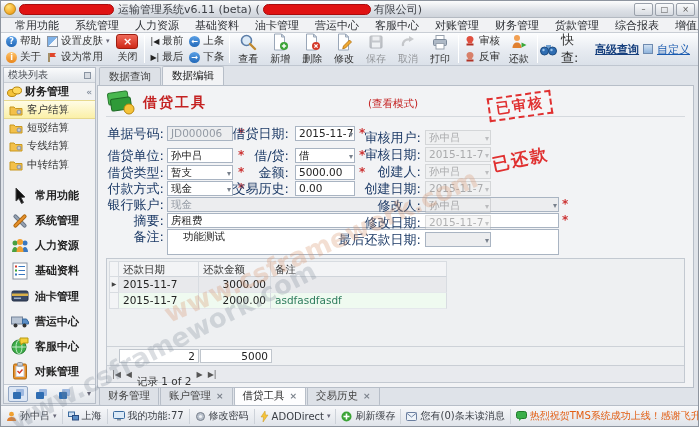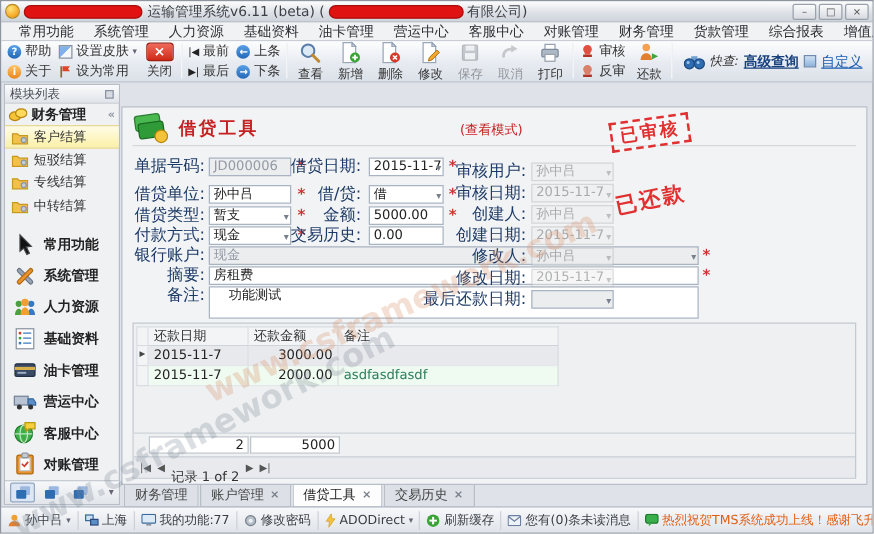--- a/index.html
+++ b/index.html
@@ -36,21 +36,21 @@
   .dis{opacity:.45;filter:grayscale(80%);}
   .closebtn{display:flex;flex-direction:column;align-items:center;width:30px;font-size:10px;color:#333;gap:1px;}
   .closex{width:22px;height:15px;border-radius:3px;background:linear-gradient(#f06a5a,#cf2918);border:1px solid #9e1d10;
     color:#fff;font-weight:bold;font-size:11px;line-height:13px;text-align:center;}
   .cicon{width:11px;height:11px;border-radius:50%;background:linear-gradient(#5aa0e6,#2268b8);color:#fff;
     font-size:8px;font-weight:bold;line-height:11px;text-align:center;flex:0 0 auto;}
   .cicon.orange{background:linear-gradient(#ffc46a,#e8861c);}
   .skinicon{width:11px;height:11px;border:1px solid #8a94a2;background:linear-gradient(135deg,#7fb2e8 50%,#f5f7fa 50%);flex:0 0 auto;}
   .navglyph{font-size:8px;color:#222;}
   .quick{display:flex;align-items:center;gap:4px;margin-left:auto;padding-right:6px;}
-  .quicklabel{font-size:10px;color:#333;font-style:italic;}
+  .quicklabel{font-size:13px;color:#333;}
   .quickinput{width:95px;height:16px;border:1px solid #9aa4b0;font-size:10px;padding:0 3px;color:#444;font-family:inherit;}
   .quickinput::placeholder{color:#aab0b8;}
   .tlink{font-size:11px;color:#17407e;text-decoration:underline;font-weight:bold;white-space:nowrap;}
   .tlink.lite{font-weight:normal;color:#1a5bb0;}
   .gearsq{width:10px;height:10px;border:1px solid #6f8bb0;background:linear-gradient(#cfe0f2,#8fb4dc);}
   
   .sidebar{position:absolute;left:2px;top:66px;width:93px;bottom:22px;background:#f0f1f3;
     border:1px solid #b7bec8;display:flex;flex-direction:column;}
   .sb-header{height:15px;background:linear-gradient(#fafbfc,#e1e5ea);border-bottom:1px solid #c9ced5;
     display:flex;align-items:center;padding:0 4px;font-size:10px;color:#4a4e55;}
@@ -441,20 +441,24 @@
       <div class="sq-btn">
         <svg width="13" height="12" viewBox="0 0 13 12">
           <rect x="4" y="1" width="8" height="7" rx="1" fill="#9db8e0"></rect>
             <rect x="1" y="4" width="8" height="7" rx="1" fill="#2f6db2"></rect>
           </svg>
         </div>
       <span class="dd-arrow">▾</span>
     </div>
   </div>
 
+  <div class="maintabs">
+    <div class="mtab">数据查询</div>
+    <div class="mtab active">数据编辑</div>
+  </div>
 
   <div class="panel">
     <svg width="30" height="26" viewBox="0 0 30 26" style="position:absolute;left:8px;top:3px">
       <rect x="2" y="3" width="20" height="12" rx="2" fill="#49b84f" stroke="#2a7a30" transform="rotate(-8 12 9)"></rect>
       <rect x="5" y="9" width="20" height="12" rx="2" fill="#2f9a38" stroke="#1d6a24" transform="rotate(-8 15 15)"></rect>
       <circle cx="23" cy="20" r="5" fill="#f5c33a" stroke="#b8860b"></circle>
       </svg>
     <div class="ph-title">借贷工具</div>
     <div class="ph-mode">(查看模式)</div>
     <div class="ph-rule"></div>

